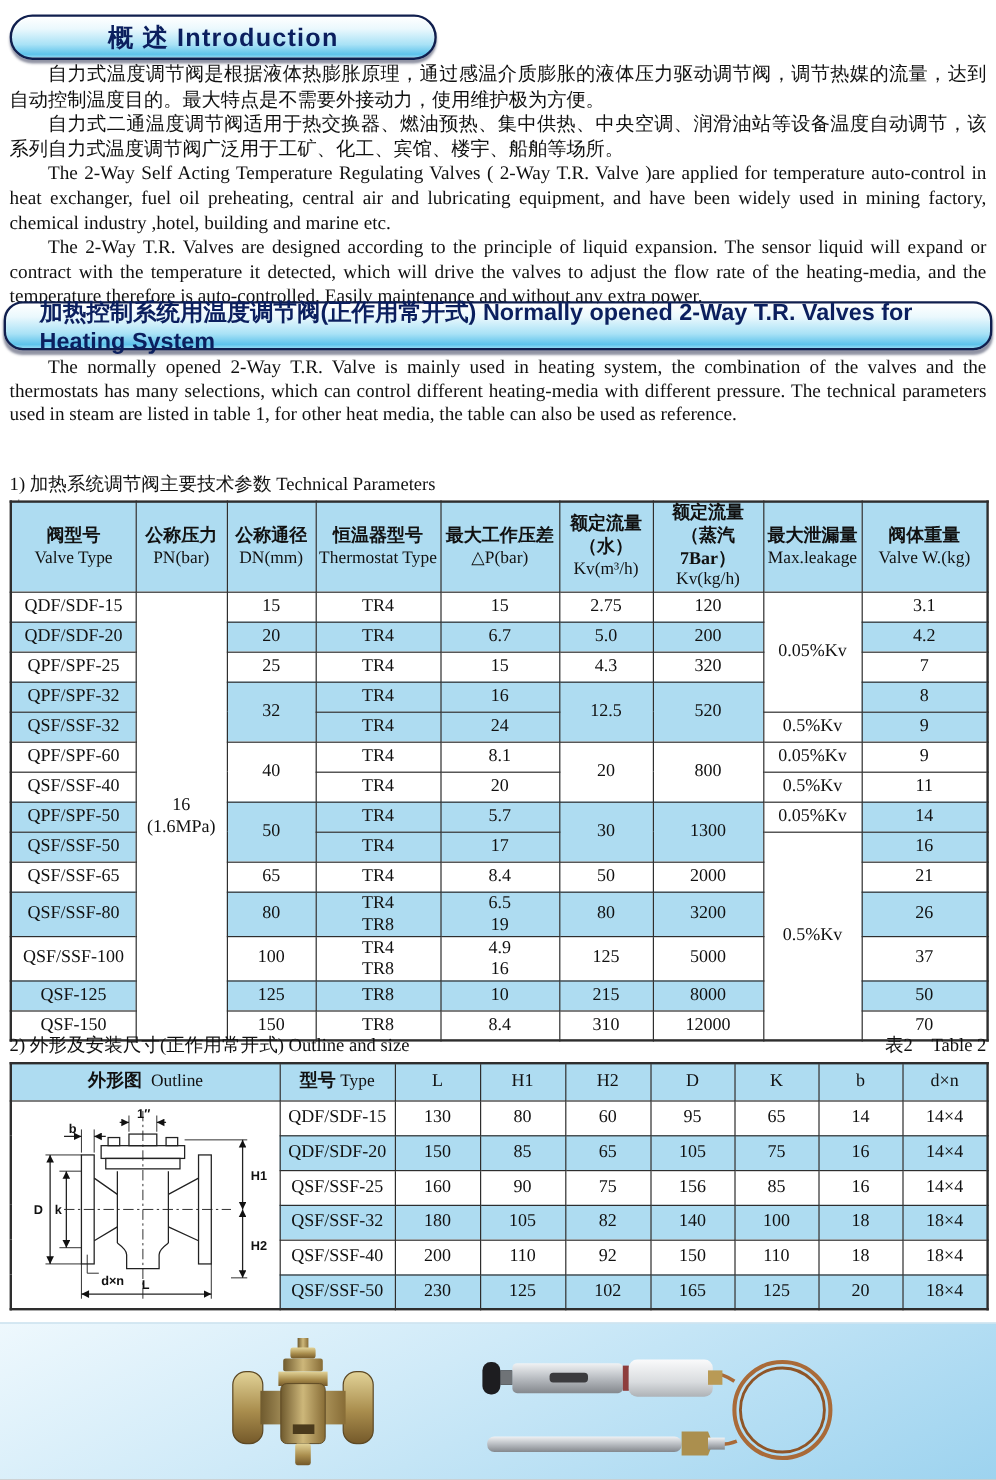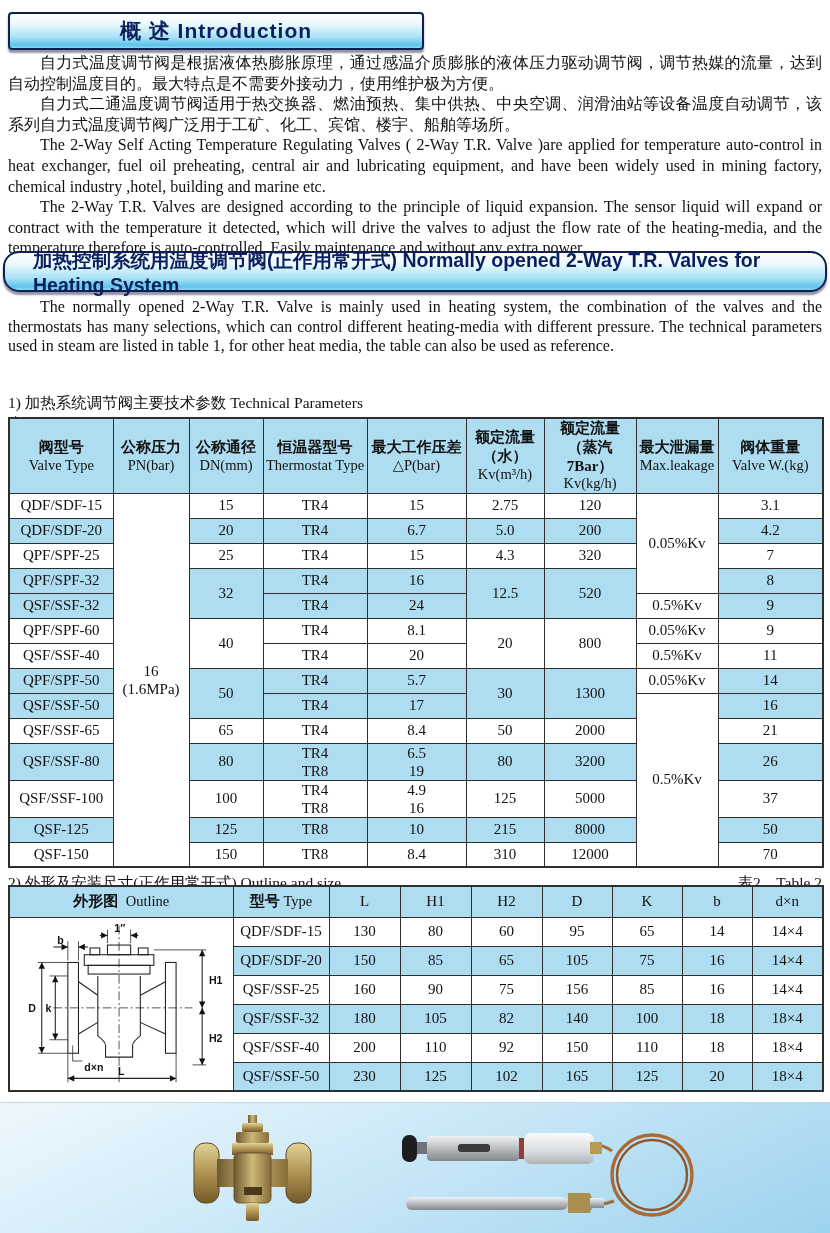--- a/index.html
+++ b/index.html
@@ -5,33 +5,33 @@
   * { margin:0; padding:0; box-sizing:border-box; }
   body { background:#888; }
   .page { position:relative; width:830px; height:1233px; background:#ffffff; overflow:hidden;
           font-family:"Liberation Serif", serif; color:#111; margin:0 auto; }
 
   
   .hdr { border:2px solid #101f4e; display:flex; align-items:center; justify-content:center;
          font-family:"Liberation Sans", sans-serif; font-weight:bold; color:#0b1f5e;
          background:linear-gradient(180deg,#ffffff 0%,#eaf8fd 30%,#a9e2f6 68%,#5ec3eb 92%,#8fd8f2 100%);
          box-shadow:0 3px 2px rgba(8,16,50,.45), inset 0 1px 0 #ffffff; }
-  .pill   { position:absolute; left:8px;  top:12px;  width:416px; height:38px; border-radius:4px; font-size:21px; letter-spacing:1px; }
+  .pill   { position:absolute; left:8px;  top:12px;  width:356px; height:38px; border-radius:19px; font-size:21px; letter-spacing:1px; }
   .banner { position:absolute; left:3px;  top:251px; width:824px; height:41px; border-radius:16px; font-size:19.5px;padding-left:28px; }
 
   
   .text-block { position:absolute; left:8px; width:814px; }
   .text-block p { text-indent:2em; text-align:justify; font-size:16px; line-height:20.6px; }
   .intro { top:53px; }
   .sec2  { top:297px; } .sec2 p { line-height:19.5px; }
 
   
   .caption { position:absolute; left:8px; width:814px; display:flex; justify-content:space-between;
              font-size:15.5px; }
-  .cap-t1 { top:393px;flex-direction:column; } .cap-t2 { top:861px;margin-top:12px; }
+  .cap-t1 { top:393px;flex-direction:column; } .cap-t2 { top:861px; }
 
   
   table { border-collapse:collapse; table-layout:fixed; position:absolute; left:8px;
           text-align:center; font-size:15px; border:2px solid #2e2e2e; background:#fff; }
   td, th { border:1px solid #2e2e2e; padding:0 2px; vertical-align:middle; font-weight:normal; }
   .t1 { top:417px; width:814px; }
   .t2 { top:885px; width:814px; }
   thead th { background:#aedcf1; }
   .t1 thead tr { height:60px; }
   .t1 tbody tr { height:25px; }

